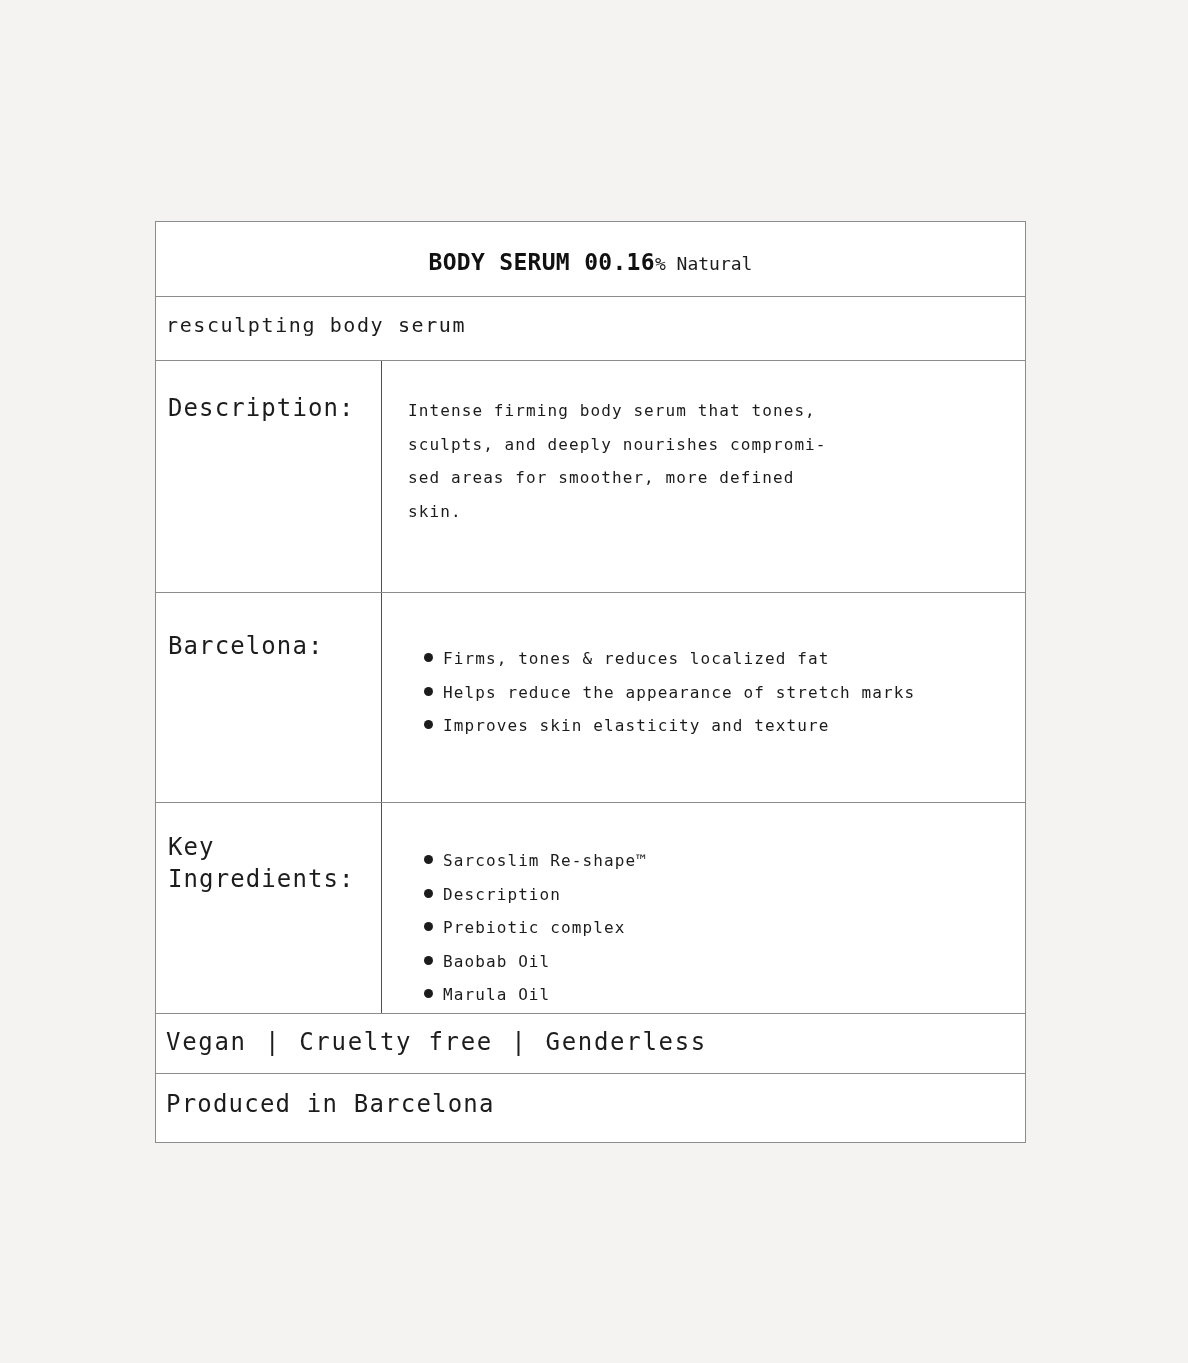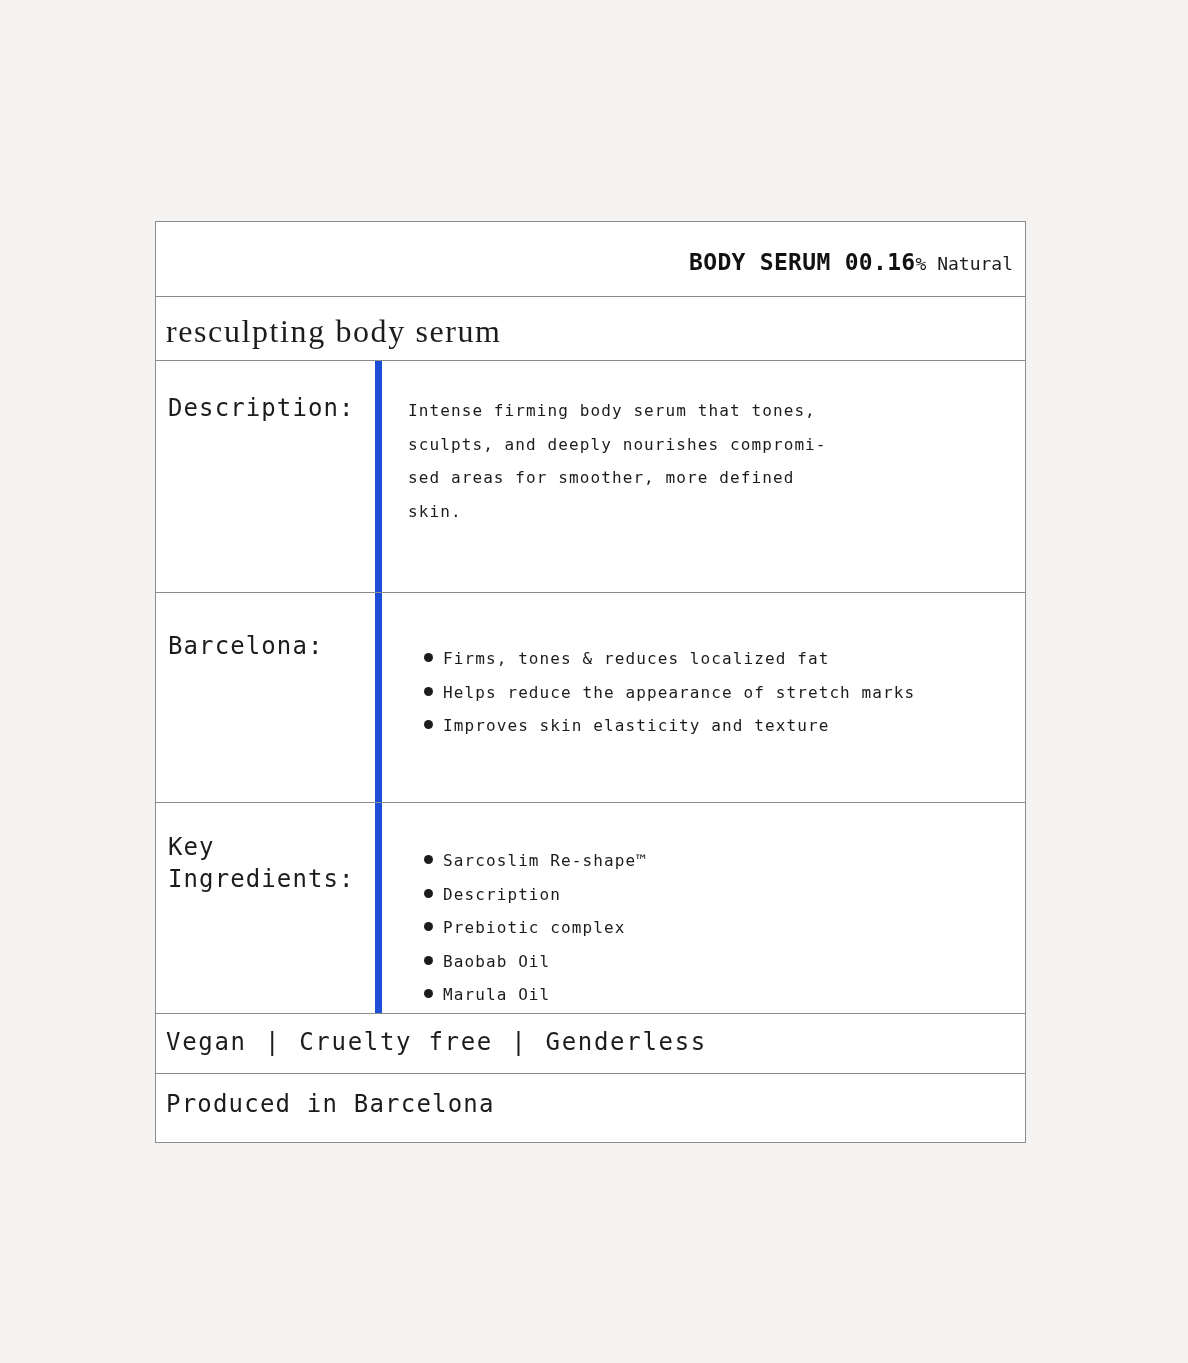--- a/index.html
+++ b/index.html
@@ -28,53 +28,52 @@
       position: relative;
       border-bottom: 1px solid #8c8c8c;
       box-sizing: border-box;
     }
     .row:last-child { border-bottom: none; }
 
     .row-header {
       height: 75px;
       display: flex;
       align-items: center;
-      justify-content: flex-end;
+      justify-content: center;
       padding: 0 12px 0 12px;
     }
     .title {
       font-family: "DejaVu Sans Mono", monospace;
       font-size: 23px;
       font-weight: bold;
       letter-spacing: 0.3px;
       color: #111;
       margin-top: 6px;
     }
     .natural {
       font-size: 18px;
       font-weight: normal;
       color: #1c1c1c;
       margin-top: 8px;
     }
 
     .row-subtitle {
       height: 64px;
       padding: 16px 0 0 10px;
-      font-size: 32px;
+      font-size: 20px;
       font-weight: normal;
       letter-spacing: 1.6px;
-      font-family: Liberation Serif, serif;
     }
 
     .row-split {
       display: flex;
     }
     .label-cell {
       width: 226px;
-      border-right: 7px solid #1d4ed8;
+      border-right: 1px solid #1d4ed8;
       box-sizing: border-box;
       padding-left: 12px;
       font-size: 24px;
       letter-spacing: 1.1px;
       line-height: 32px;
     }
     .value-cell {
       flex: 1;
       padding-left: 26px;
       padding-right: 18px;

